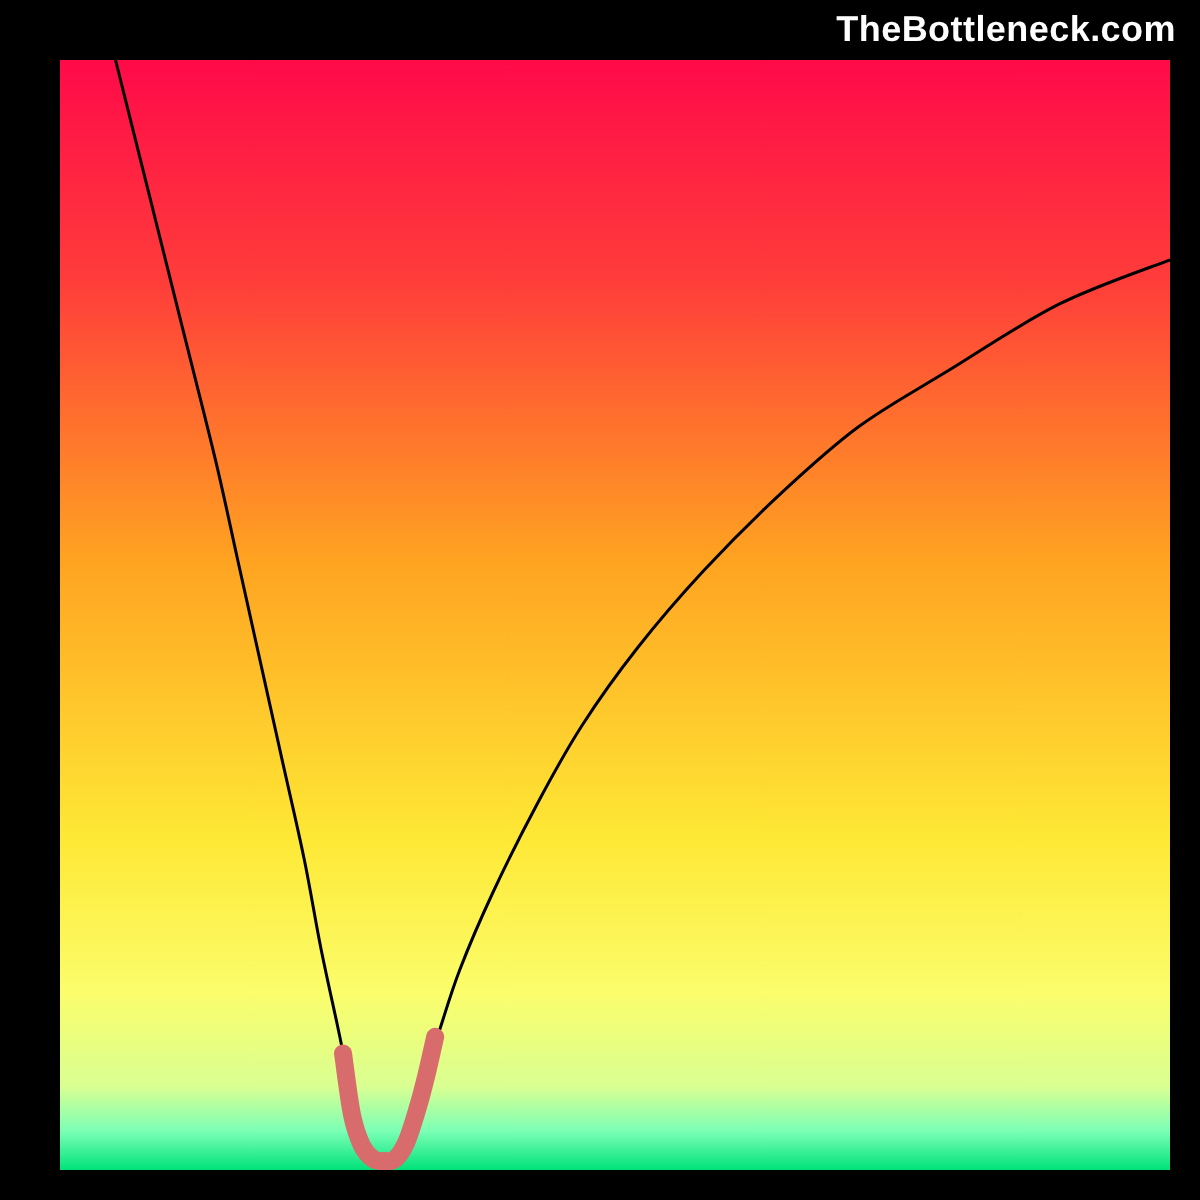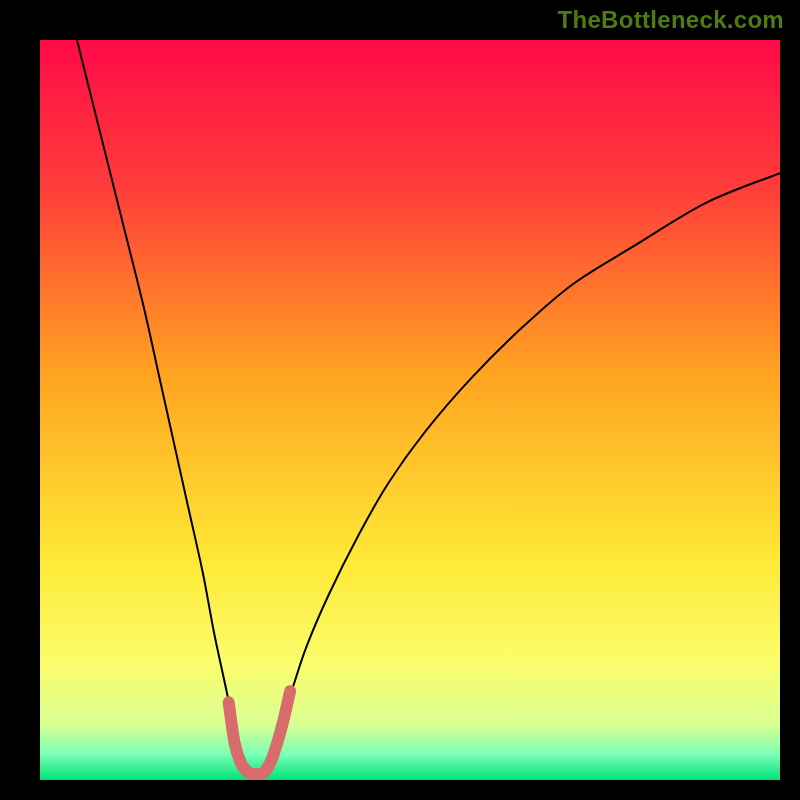--- a/index.html
+++ b/index.html
@@ -14,21 +14,21 @@
   .outer {
     position: relative;
     width: 800px;
     height: 800px;
     background: #000;
   }
   .watermark {
     position: absolute;
     top: 6px;
     right: 16px;
-    color: #4d7c0f;
+    color: #ffffff;
     font-size: 24px;
     font-weight: 600;
     letter-spacing: 0.3px;
     z-index: 10;
   }
   .plot-area {
     position: absolute;
     left: 40px;
     top: 40px;
     width: 740px;

